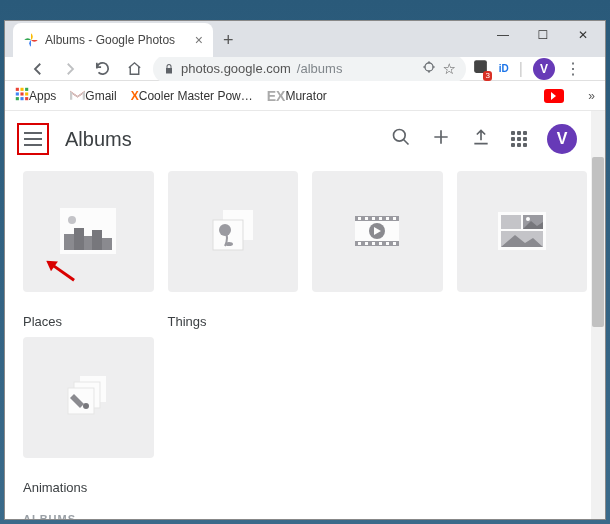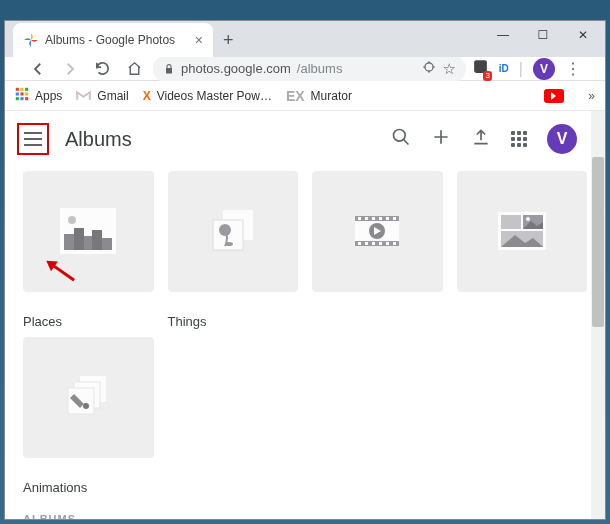--- a/index.html
+++ b/index.html
@@ -17,21 +17,21 @@
 
   .toolbar { height: 24px; background: #fff; display: flex; align-items: center; padding: 0 20px; gap: 6px; border-bottom: 1px solid #e0e0e0; }
   .tb-icon { width: 26px; height: 26px; display: flex; align-items: center; justify-content: center; color: #5f6368; cursor: pointer; }
   .omnibox { flex: 1; height: 28px; border-radius: 14px; background: #f1f3f4; display: flex; align-items: center; padding: 0 10px; font-size: 13px; color: #555; gap: 6px; }
   .omniright { display: flex; align-items: center; gap: 10px; padding-right: 4px; }
   .ext-badge { position: relative; }
   .ext-badge .badge { position: absolute; bottom: -2px; right: -3px; background: #d93025; color: #fff; font-size: 8px; border-radius: 3px; padding: 0 2px; line-height: 10px; }
   .avatar { width: 22px; height: 22px; border-radius: 50%; background: #673ab7; color: #fff; display: flex; align-items: center; justify-content: center; font-size: 12px; font-weight: bold; }
 
   .bookmarks { height: 30px; background: #fff; display: flex; align-items: center; padding: 0 10px; gap: 14px; font-size: 12px; color: #333; border-bottom: 1px solid #e8e8e8; position: relative; }
-  .bm { display: flex; align-items: center; gap: 6px; cursor: pointer; max-width: 150px; white-space: nowrap; overflow: hidden; text-overflow: ellipsis; }
+  .bm { display: flex; align-items: center; gap: 0; cursor: pointer; max-width: 150px; white-space: nowrap; overflow: hidden; text-overflow: ellipsis; }
   .bm-spacer { flex: 1; }
   .yt-icon { width: 20px; height: 14px; background: #f00; border-radius: 3px; position: relative; }
   .yt-icon::after { content: ""; position: absolute; left: 7px; top: 3px; border-left: 5px solid #fff; border-top: 4px solid transparent; border-bottom: 4px solid transparent; }
 
   .content { flex: 1; background: #fff; position: relative; overflow: hidden; }
   .vscroll { position: absolute; right: 0; top: 0; bottom: 0; width: 14px; background: #f1f1f1; }
   .vscroll-thumb { position: absolute; top: 46px; right: 1px; width: 12px; height: 170px; background: #c1c1c1; border-radius: 2px; }
 
   .app-header { height: 56px; display: flex; align-items: center; padding: 0 12px; gap: 16px; }
   .menu-box { width: 32px; height: 32px; border: 2px solid #d90000; display: flex; align-items: center; justify-content: center; cursor: pointer; }
@@ -145,21 +145,21 @@
     </div>
     <div class="bm">
       <span><svg width="15" height="11" viewBox="0 0 20 14">
             <path fill="#EA4335" d="M0 2l10 7L20 2v2l-10 7L0 4z"></path>
             <path fill="#ccc" d="M0 2v12h3V6l7 5 7-5v8h3V2L10 9z"></path>
           </svg></span>
       <span>Gmail</span>
     </div>
     <div class="bm">
       <span style="color:#f60;font-weight:bold">X</span>
-      <span>Videos Master Pow…</span>
+      <span>Cooler Master Pow…</span>
     </div>
     <div class="bm">
       <span style="color:#aaa;font-size:14px;font-weight:bold">EX</span>
       <span>Murator</span>
     </div>
     <div class="bm-spacer"></div>
     <span class="yt-icon"></span>
     <span style="color:#555;margin-left:10px">»</span>
   </div>
 

